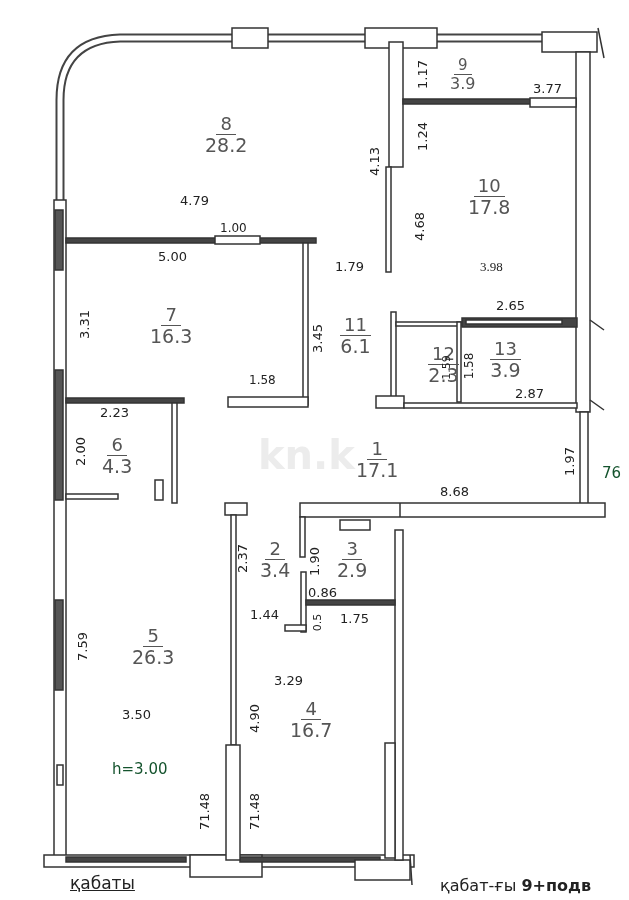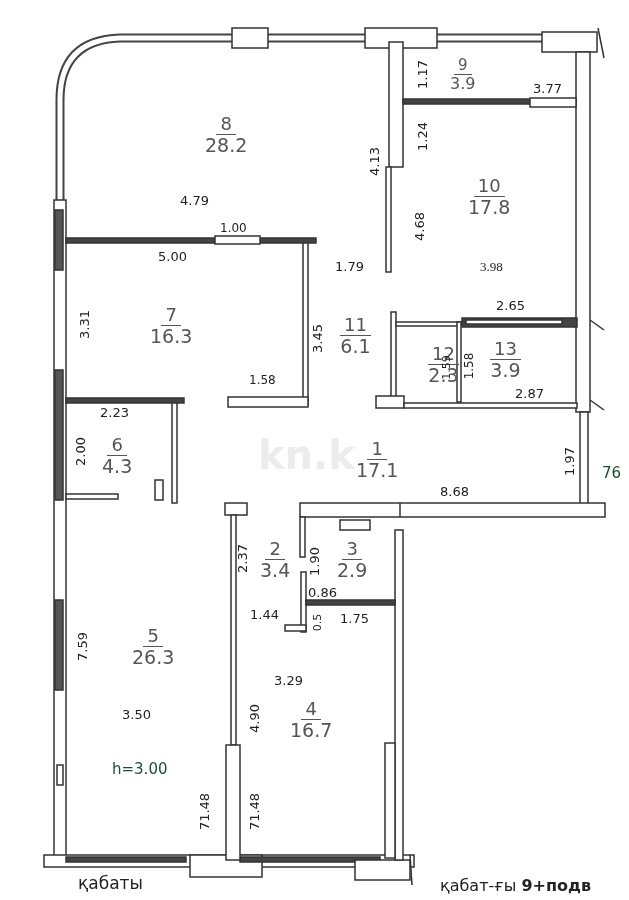--- a/index.html
+++ b/index.html
@@ -176,17 +176,17 @@
 <div class="dim vert" style="left:456px;top:360px;font-size:12px;">1.58</div>
 <div class="dim vert" style="left:555px;top:455px;">1.97</div>
 <div class="dim vert" style="left:228px;top:552px;">2.37</div>
 <div class="dim vert" style="left:300px;top:555px;">1.90</div>
 <div class="dim vert" style="left:309px;top:617px;font-size:11px;">0.5</div>
 <div class="dim vert" style="left:68px;top:640px;">7.59</div>
 <div class="dim vert" style="left:240px;top:712px;">4.90</div>
 <div class="dim vert" style="left:186px;top:805px;">71.48</div>
 <div class="dim vert" style="left:236px;top:805px;">71.48</div>
 
-<div class="caption" style="left:78px;top:873px;">қабаты</div>
+<div class="caption" style="left:70px;top:873px;text-decoration:underline;">қабаты</div>
 <div class="caption" style="left:440px;top:876px;font-size:16px;">
   <span>қабат-ғы</span>
   <b>9+подв</b>
 </div>
 
 </body></html>

